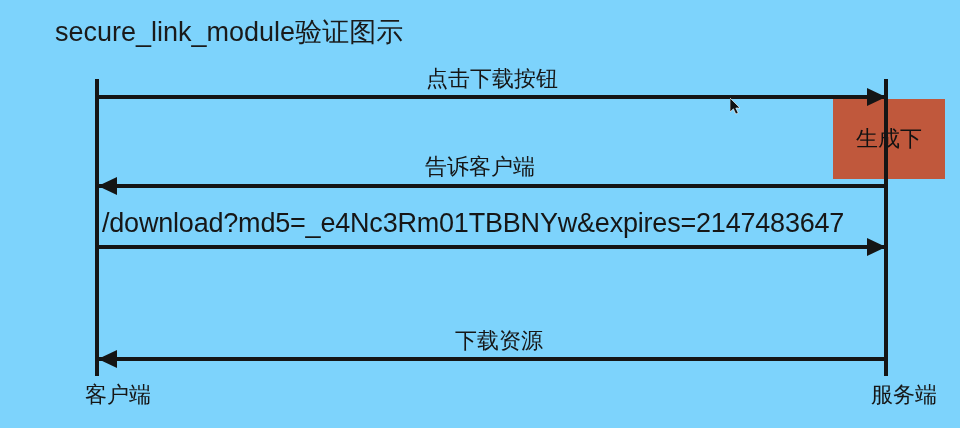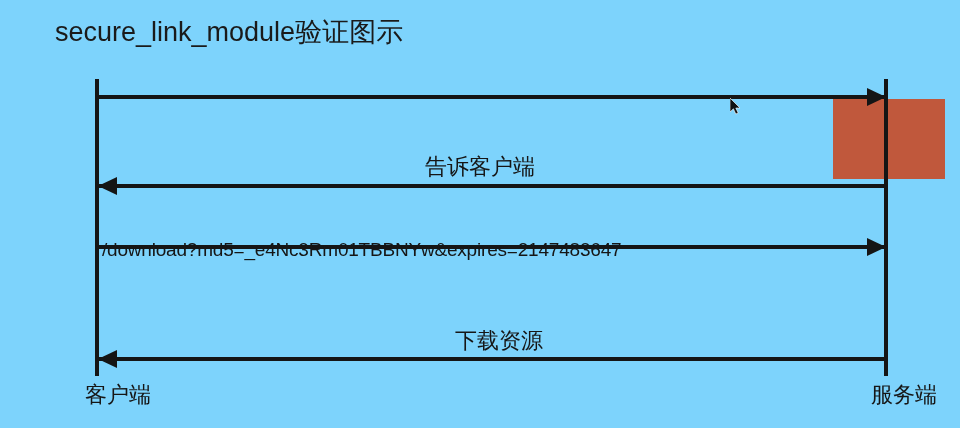--- a/index.html
+++ b/index.html
@@ -83,23 +83,22 @@
   }
 
   .msg-label {
     position: absolute;
     font-size: 22px;
     color: #161616;
     white-space: nowrap;
     text-align: center;
   }
   .msg-label.url {
-    font-size: 19px;
+    font-size: 27px;
     letter-spacing: -0.2px;
-    margin-top: 31px;
   }
 
   
   .msg1 { left: 99px; top: 95px;  width: 786px; }
   .msg2 { left: 99px; top: 184px; width: 786px; }
   .msg3 { left: 99px; top: 245px; width: 786px; }
   .msg4 { left: 99px; top: 357px; width: 786px; }
 
   .lbl1 { left: 99px; top: 64px;  width: 786px; }
   .lbl2 { left: 87px; top: 152px; width: 786px; }
@@ -144,25 +143,26 @@
 
 <div id="canvas">
 
   <div class="diagram-title">secure_link_module验证图示</div>
 
   <div class="lifeline lifeline-client"></div>
   <div class="lifeline lifeline-server"></div>
 
   <div class="action-box box-generate">
     <span class="box-text">
-      <br>
+      <span>生成下</span><br>
     </span>
   </div>
 
 
+  <div class="msg-label lbl1">点击下载按钮</div>
   <div class="message to-right msg1">
     <span class="line"></span>
     <span class="head"></span>
   </div>
 
   <div class="msg-label lbl2">告诉客户端</div>
   <div class="message to-left msg2">
     <span class="line"></span>
     <span class="head"></span>
   </div>

